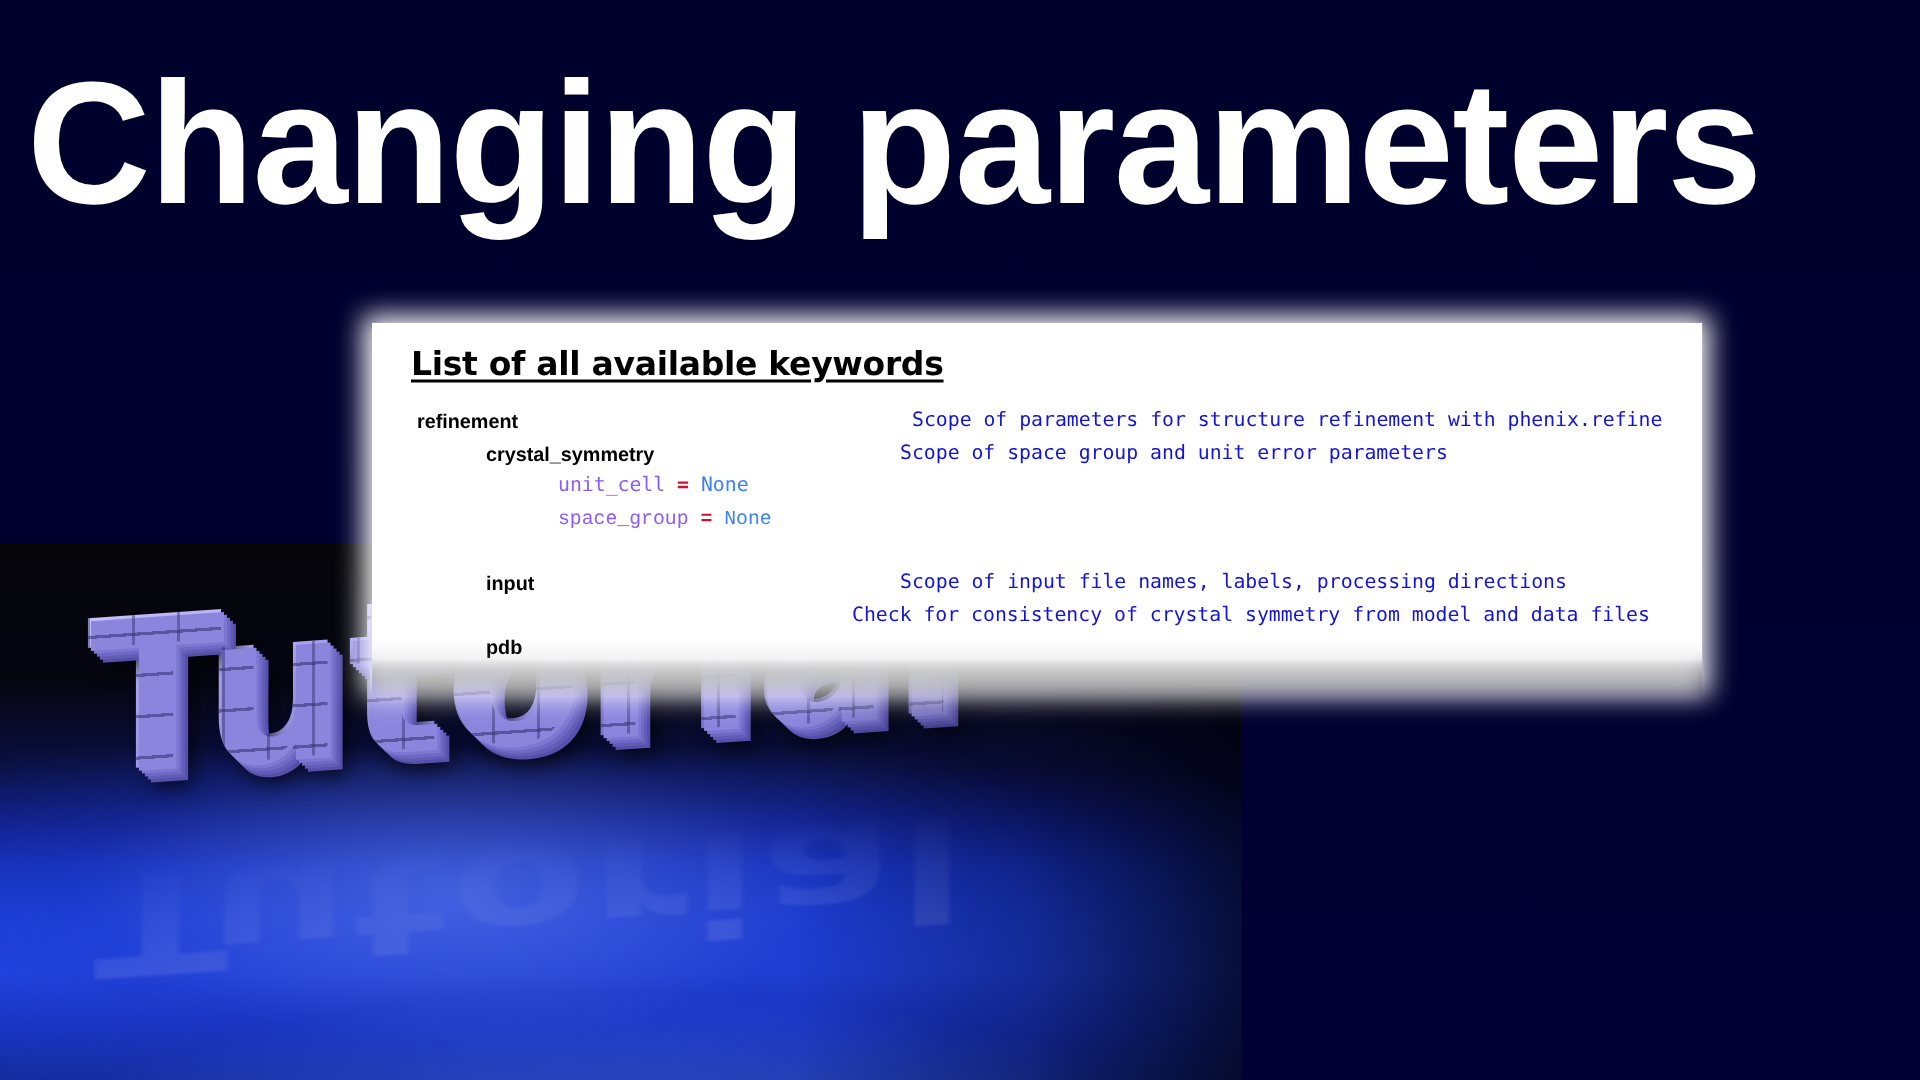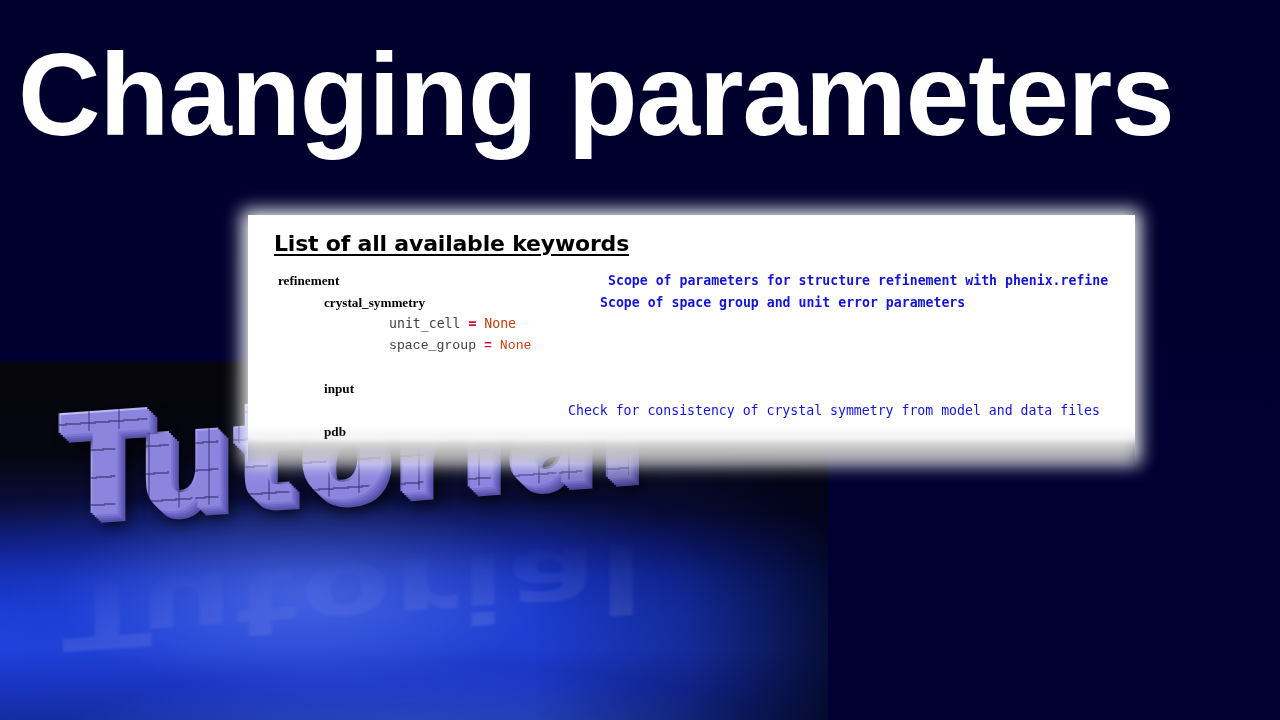--- a/index.html
+++ b/index.html
@@ -191,28 +191,28 @@
   }
   .kw-left {
     position: absolute;
     top: 0;
     white-space: pre;
   }
   .kw-desc {
     position: absolute;
     top: 0;
     color: #1414d6;
-    font-weight: bold;
+    font-weight: normal;
     white-space: pre;
   }
   .kw-desc.thin { font-weight: normal; }
-  .k-scope { font-family: Liberation Serif, serif; font-weight: bold; color: #000; }
-  .k-name  { color: #404040; margin-left: 17px; }
+  .k-scope { font-family: Liberation Sans, sans-serif; font-weight: bold; color: #000; }
+  .k-name  { color: #8b5cf6; }
   .k-eq    { color: #cc1133; font-weight: bold; }
-  .k-val   { color: #c2410c; }
+  .k-val   { color: #3b82f6; }
   .dark-fade {
     position: absolute;
     left: 0; bottom: -1px;
     width: 100%; height: 40px;
     background: linear-gradient(180deg, rgba(0,0,0,0) 0%, rgba(0,0,0,.05) 35%, rgba(0,0,0,.55) 72%, rgba(0,0,0,.92) 100%);
     pointer-events: none;
   }
 </style>
 </head>
 <body>
@@ -248,20 +248,21 @@
             <span class="kw-left" style="left: 124px;"><span class="k-name">unit_cell</span><span class="k-eq"> = </span><span class="k-val">None</span></span>
           </div>
           <div class="kw-row">
             <span class="kw-left" style="left: 124px; font-family: Liberation Mono, monospace;"><span class="k-name">space_group</span><span class="k-eq"> = </span><span class="k-val">None</span></span>
           </div>
           <div class="kw-row">
             <span class="kw-left" style="left: 30px;"></span>
           </div>
           <div class="kw-row">
             <span class="kw-left" style="left: 76px;"><span class="k-scope">input</span></span>
+            <span class="kw-desc" style="left: 352px;">Scope of input file names, labels, processing directions</span>
           </div>
           <div class="kw-row">
             <span class="kw-left" style="left: 124px;"></span>
             <span class="kw-desc thin" style="left: 320px;">Check for consistency of crystal symmetry from model and data files</span>
           </div>
           <div class="kw-row">
             <span class="kw-left" style="left: 76px;"><span class="k-scope">pdb</span></span>
           </div>
         </div>
       <div class="dark-fade"></div>

